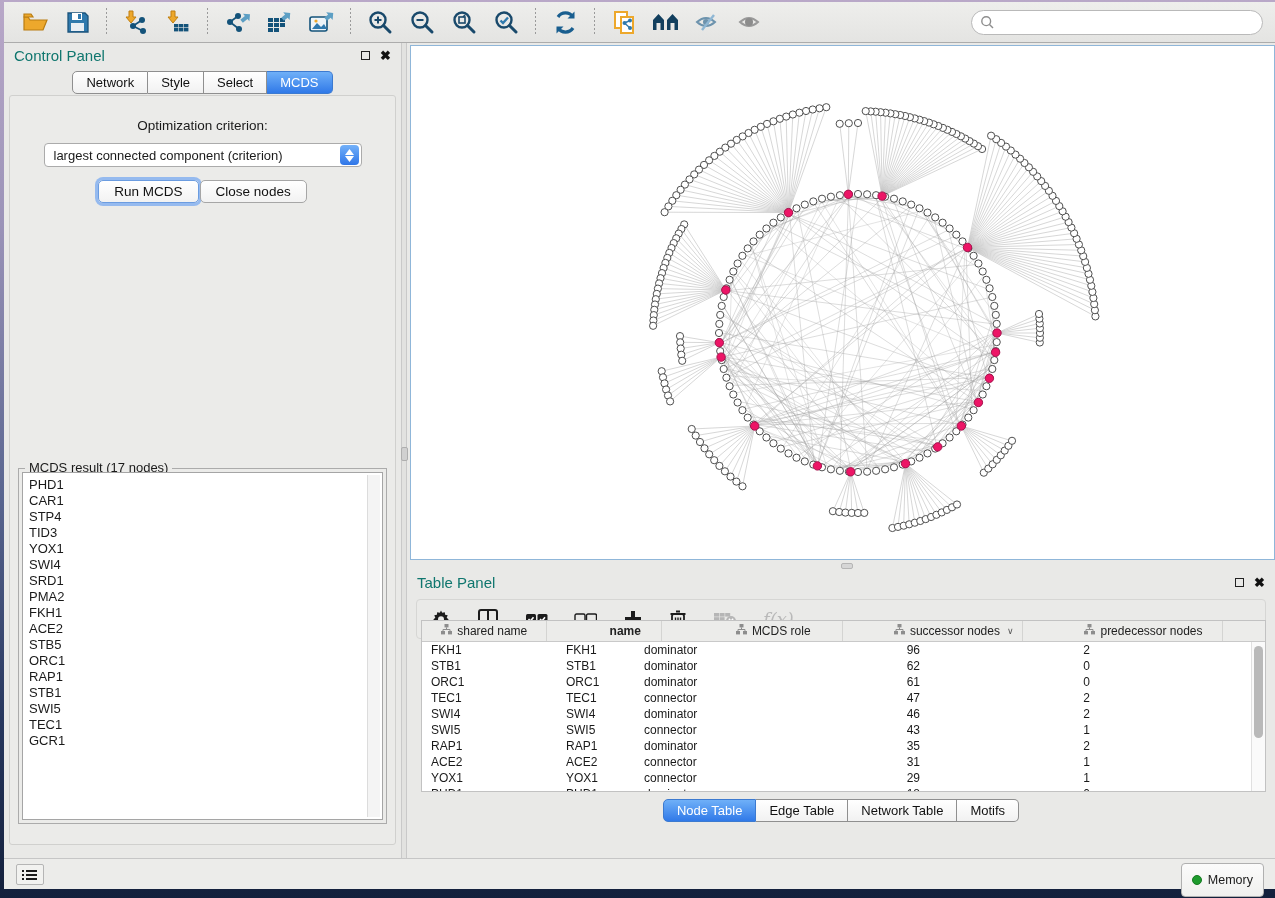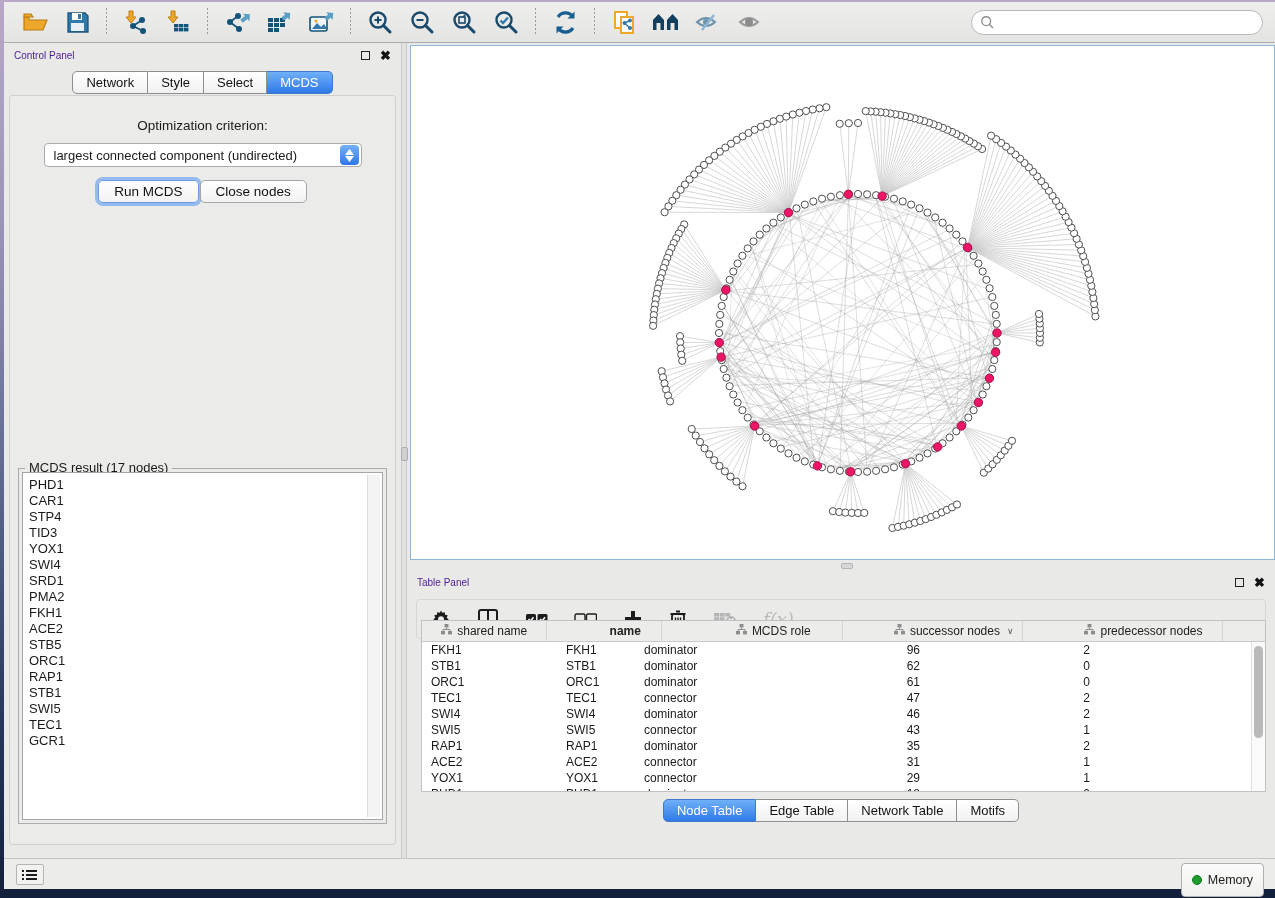--- a/index.html
+++ b/index.html
@@ -20,21 +20,21 @@
 
   
   #main { position:absolute; left:0; top:41px; right:0; bottom:31px; }
   #left-panel { position:absolute; left:0; top:0; width:397px; bottom:0; background:#e9e9e7; }
   #v-divider { position:absolute; left:397px; top:0; width:6px; bottom:0; background:#e2e2e0; border-left:1px solid #c9c9c9; border-right:1px solid #c9c9c9; }
   #v-grip { position:absolute; left:-1px; top:404px; width:7px; height:14px; background:#d0d0d0; border:1px solid #aeaeae; border-radius:2px; }
   #right-area { position:absolute; left:403px; top:0; right:0; bottom:0; }
 
   
   .panel-titlebar { height:24px; display:flex; align-items:center; padding:0 10px; }
-  .panel-title { font-size:10px; color:#4c1d95; }
+  .panel-title { font-size:15px; color:#0f766e; }
   .panel-title-icons { margin-left:auto; display:flex; align-items:center; gap:10px; }
   .float-ico { width:9px; height:9px; border:1.5px solid #222; display:inline-block; cursor:pointer; }
   .close-ico { font-size:13px; font-weight:bold; color:#111; line-height:9px; cursor:pointer; }
   .tabgroup { display:flex; justify-content:center; }
   .tab { border:1px solid #8f8f8f; border-left:none; background:linear-gradient(#ffffff,#f1f1f1);
     padding:3px 13px; font-size:13px; cursor:pointer; color:#111; }
   .tab:first-child { border-left:1px solid #8f8f8f; border-radius:5px 0 0 5px; }
   .tab:last-child { border-radius:0 5px 5px 0; }
   .tab.active { background:linear-gradient(#6fb0f8,#3079e8); color:#fff; border-color:#3c7ad0; }
   #cp-tabs { position:relative; z-index:2; margin-top:4px; }
@@ -267,21 +267,21 @@
       </div>
       <div id="cp-tabs" class="tabgroup">
           <div class="tab">Network</div>
           <div class="tab">Style</div>
           <div class="tab">Select</div>
           <div class="tab active">MCDS</div>
         </div>
       <div id="cp-content">
         <div id="opt-label">Optimization criterion:</div>
         <div id="criterion-select">
-          <span class="sel-text">largest connected component (undirected)</span>
+          <span class="sel-text">largest connected component (criterion)</span>
           <span class="stepper">
             <svg width="9" height="6" viewBox="0 0 9 6">
                 <path d="M4.5 0 L9 6 H0 Z" fill="#fff"></path>
               </svg>
             <svg width="9" height="6" viewBox="0 0 9 6">
                 <path d="M4.5 6 L0 0 H9 Z" fill="#fff"></path>
               </svg>
           </span>
         </div>
         <div id="cp-buttons">

